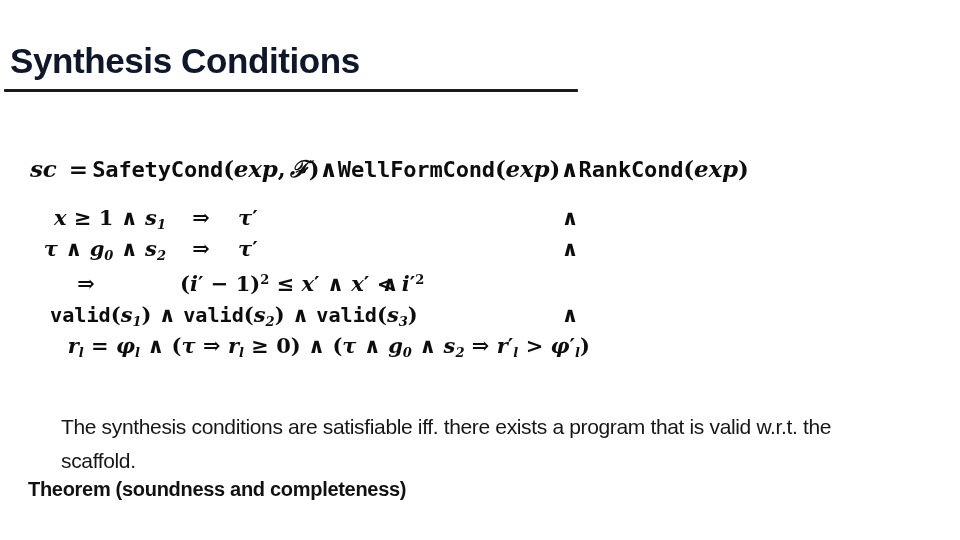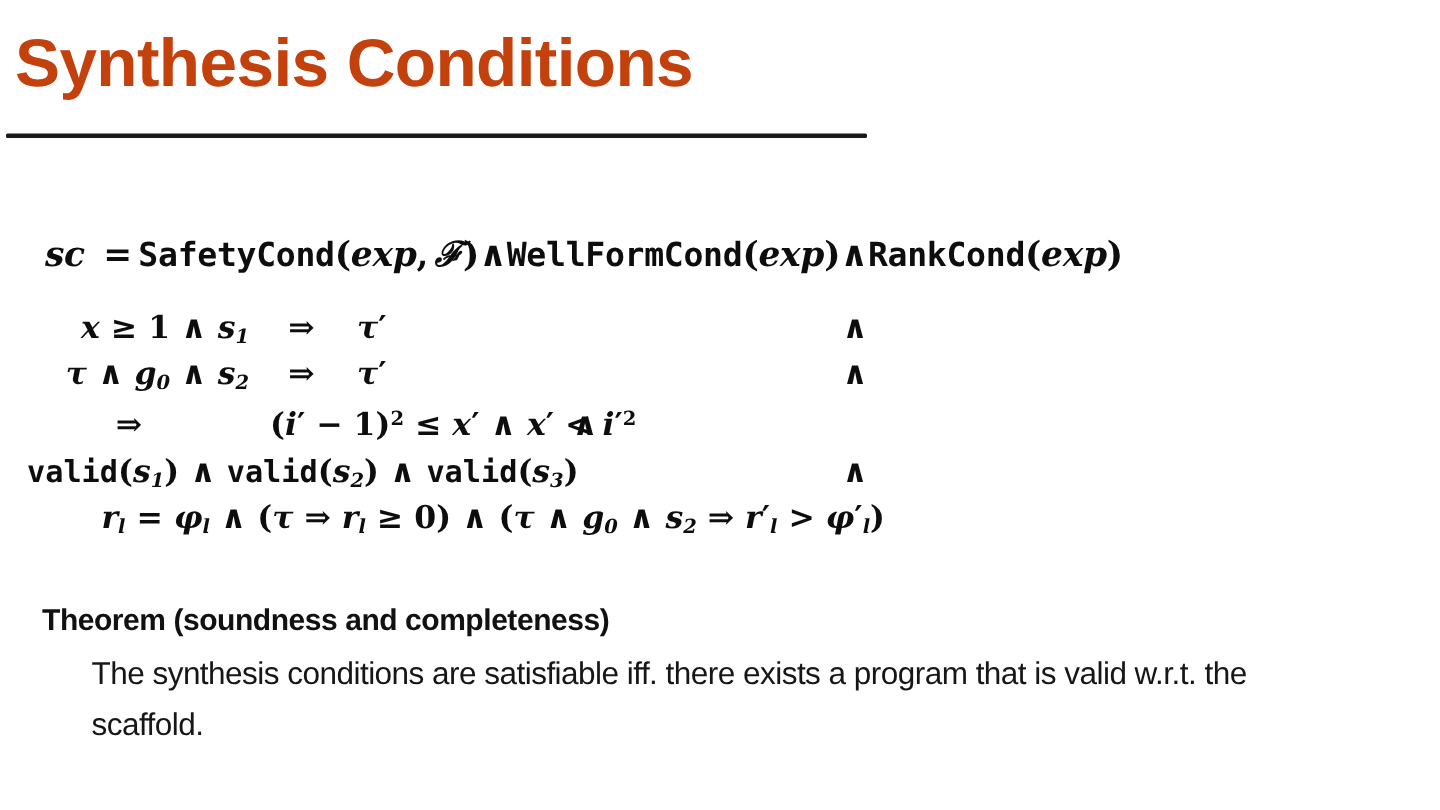--- a/index.html
+++ b/index.html
@@ -13,26 +13,26 @@
     font-family: "Liberation Sans", sans-serif;
     color: #000000;
     overflow: hidden;
     position: relative;
   }
 
   
   #slide-title {
     position: absolute;
     left: 10px;
-    top: 16px;
-    font-family: "Liberation Sans", sans-serif;
-    font-size: 45px;
+    top: 41px;
+    font-family: "Liberation Sans", sans-serif;
+    font-size: 35px;
     font-weight: bold;
     letter-spacing: -0.4px;
-    color: #c2410c;
+    color: #0f172a;
     white-space: nowrap;
   }
   #title-rule {
     position: absolute;
     left: 4px;
     top: 89px;
     width: 574px;
     height: 3px;
     background: #1a1a1a;
     border-radius: 1px;
@@ -80,21 +80,21 @@
   }
   #imp-rows .c-lhs  { text-align: right; padding-right: 6px; }
   #imp-rows .c-arrow{ text-align: center; }
   #imp-rows .c-rhs  { text-align: left; padding-left: 8px; }
   #imp-rows .c-and  { text-align: center; }
   #imp-rows > div { height: 31px; line-height: 31px; }
 
   .wide-row {
     grid-column: 1 / span 3;
     text-align: left;
-    padding-left: 18px;
+    padding-left: 50px;
   }
   .wide-row-full {
     grid-column: 1 / span 4;
     text-align: right;
     padding-left: 30px;
   }
 
   
   #theorem {
     position: absolute;
@@ -191,15 +191,15 @@
       <span class="mi">s</span><sub class="s">2</sub> <span class="op">⇒</span>
       <span class="mi">r</span><span class="mi prime">′</span><sub class="s">l</sub>
       <span class="op">&gt;</span>
       <span class="mi">φ</span><span class="mi prime">′</span><sub class="s">l</sub><span class="op">)</span>
     </div>
 
   </div>
 </div>
 
 <div id="theorem">
+  <div id="theorem-body">The synthesis conditions are satisfiable iff. there exists a program that is valid w.r.t. the scaffold.</div>
   <div id="theorem-heading">Theorem (soundness and completeness)</div>
-  <div id="theorem-body">The synthesis conditions are satisfiable iff. there exists a program that is valid w.r.t. the scaffold.</div>
 </div>
 
 </body></html>

